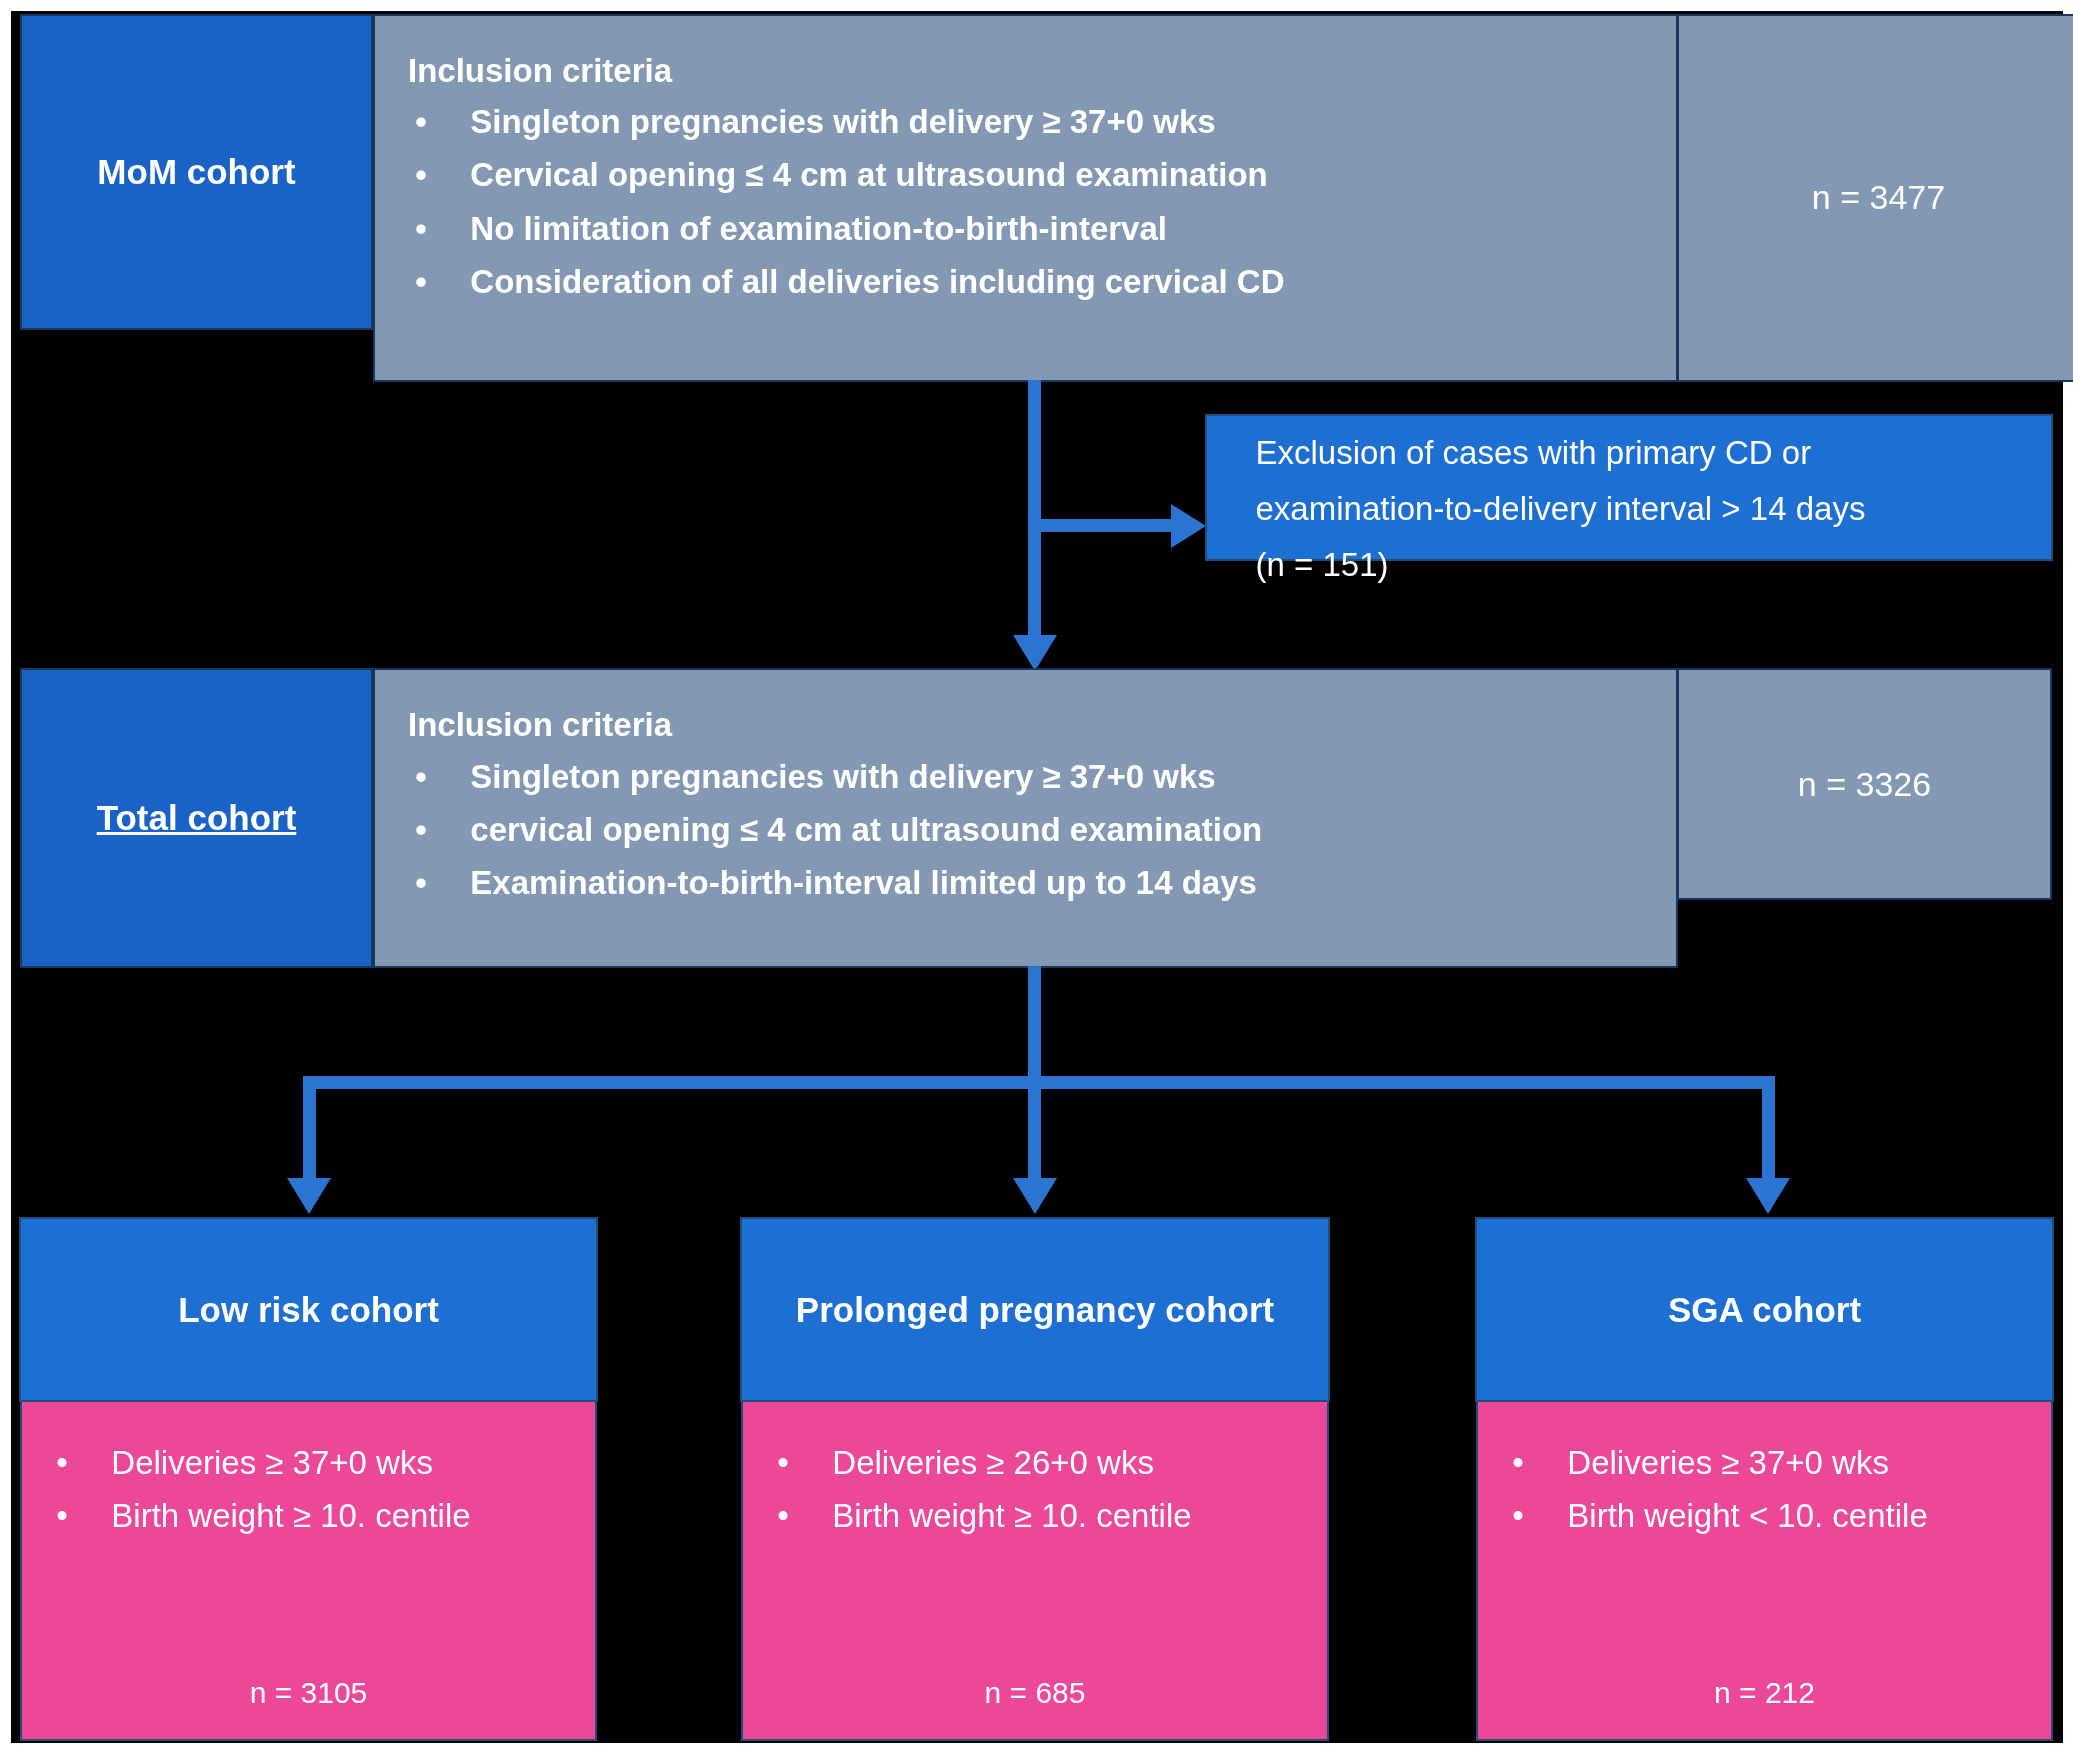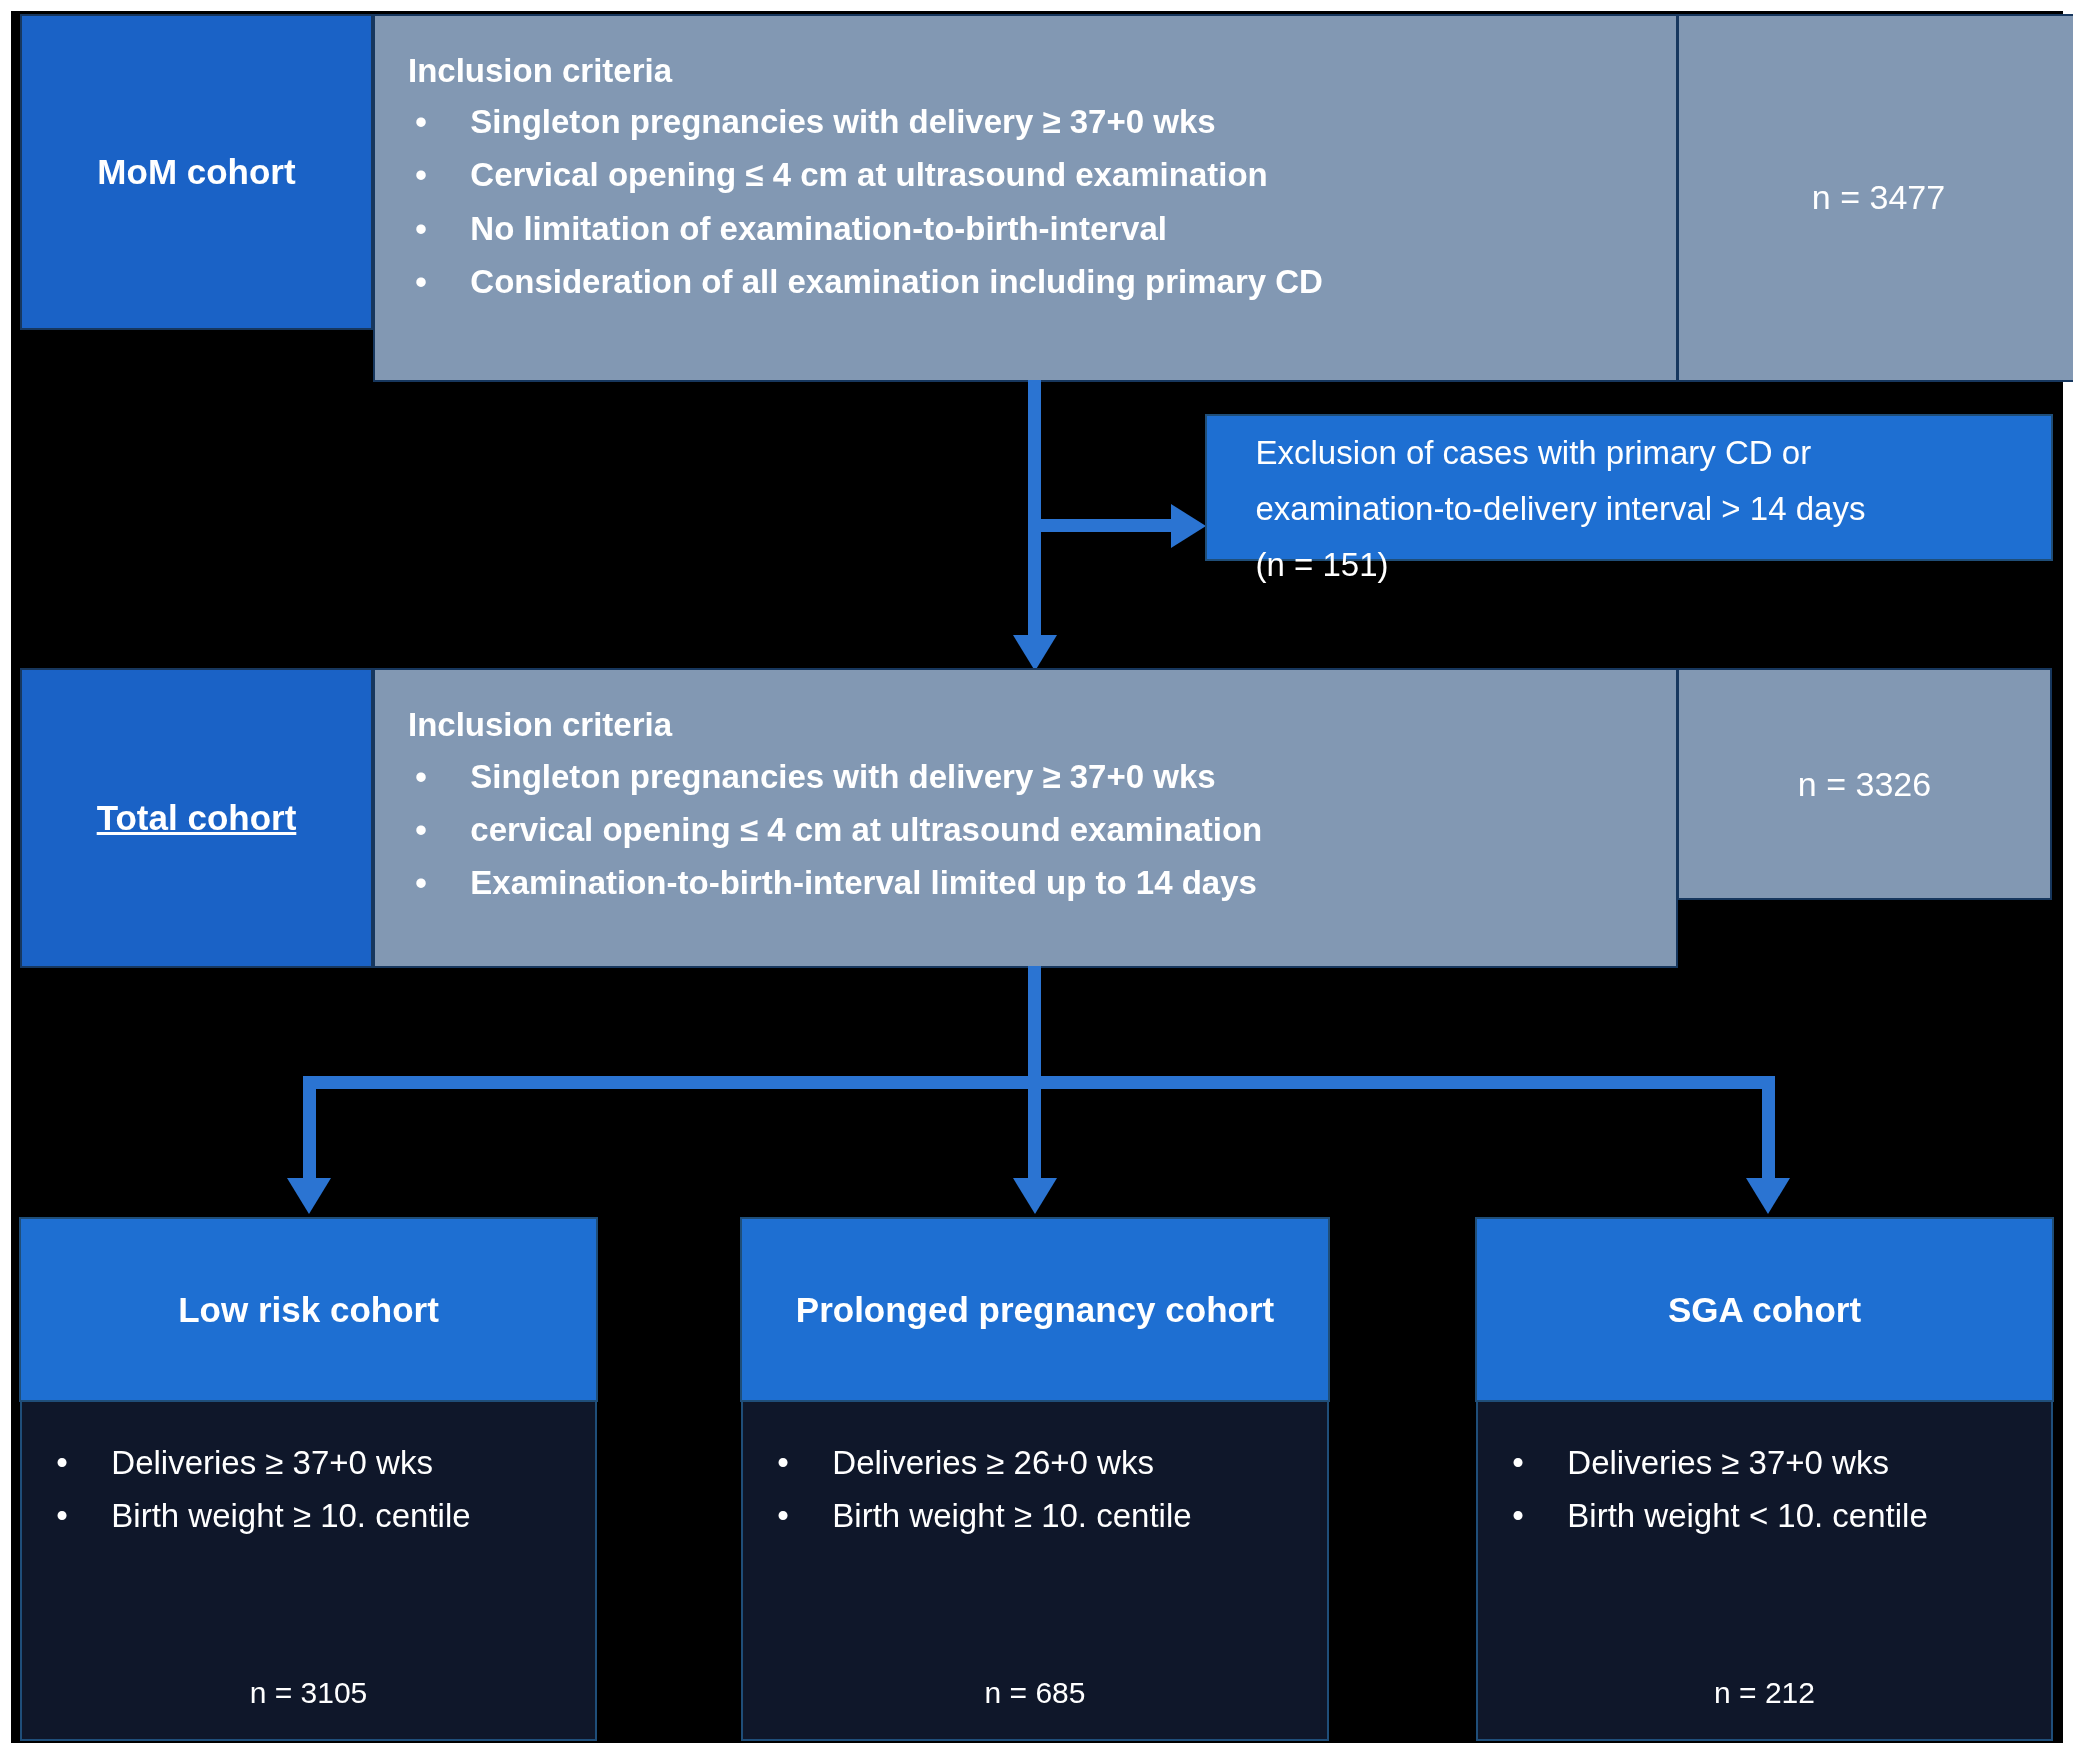--- a/index.html
+++ b/index.html
@@ -35,21 +35,21 @@
     background: #8298B3;
     display: flex; align-items: center; justify-content: center;
     font-size: 34px;
   }
   .criteria-content { padding: 36px 27px 0 33px; font-weight: bold; }
   .criteria-heading { font-size: 33px; line-height: 37px; margin-bottom: 14.5px; }
   .bullet-row { display: flex; margin-bottom: 16.4px; font-size: 33px; line-height: 37px; }
   .bullet-dot { width: 55px; flex: 0 0 55px; text-align: left; padding-left: 7.3px; }
   .accent-box { background: #1E6FD2; }
   .exclusion-content { padding: 9px 23.6px 0 25.5px; font-size: 33px; line-height: 56px; }
-  .cohort-box { position: absolute; box-sizing: border-box; border: 2.7px solid #1F4E79; background: #0f172a; }
+  .cohort-box { position: absolute; box-sizing: border-box; border: 2.7px solid #1F4E79; background: #ec4899; }
   .cohort-header {
     position: absolute; left: -2.7px; top: -2.7px; right: -2.7px;
     height: 185px;
     box-sizing: border-box;
     border: 2.7px solid #1F4E79;
     background: #1E6FD2;
     display: flex; align-items: center; justify-content: center;
     font-weight: bold; font-size: 35px;
   }
   .cohort-body { position: absolute; left: 0; top: 182px; right: 0; bottom: 0; }
@@ -91,21 +91,21 @@
       <div class="bullet-row">
         <span class="bullet-dot">•</span>
         <span>Cervical opening ≤ 4 cm at ultrasound examination</span>
       </div>
       <div class="bullet-row">
         <span class="bullet-dot">•</span>
         <span>No limitation of examination-to-birth-interval</span>
       </div>
       <div class="bullet-row">
         <span class="bullet-dot">•</span>
-        <span>Consideration of all examination including primary CD</span>
+        <span>Consideration of all deliveries including cervical CD</span>
       </div>
     </div>
   </div>
   <div class="box n-box" style="left:1677px; top:13.6px; width:403px; height:368px;">
     <span>n = 3477</span>
   </div>
 
   <div class="shaft" style="left:1028px; top:380px; width:12.7px; height:256px;"></div>
   <div class="head-down" style="left:1013px; top:635px;"></div>
 

